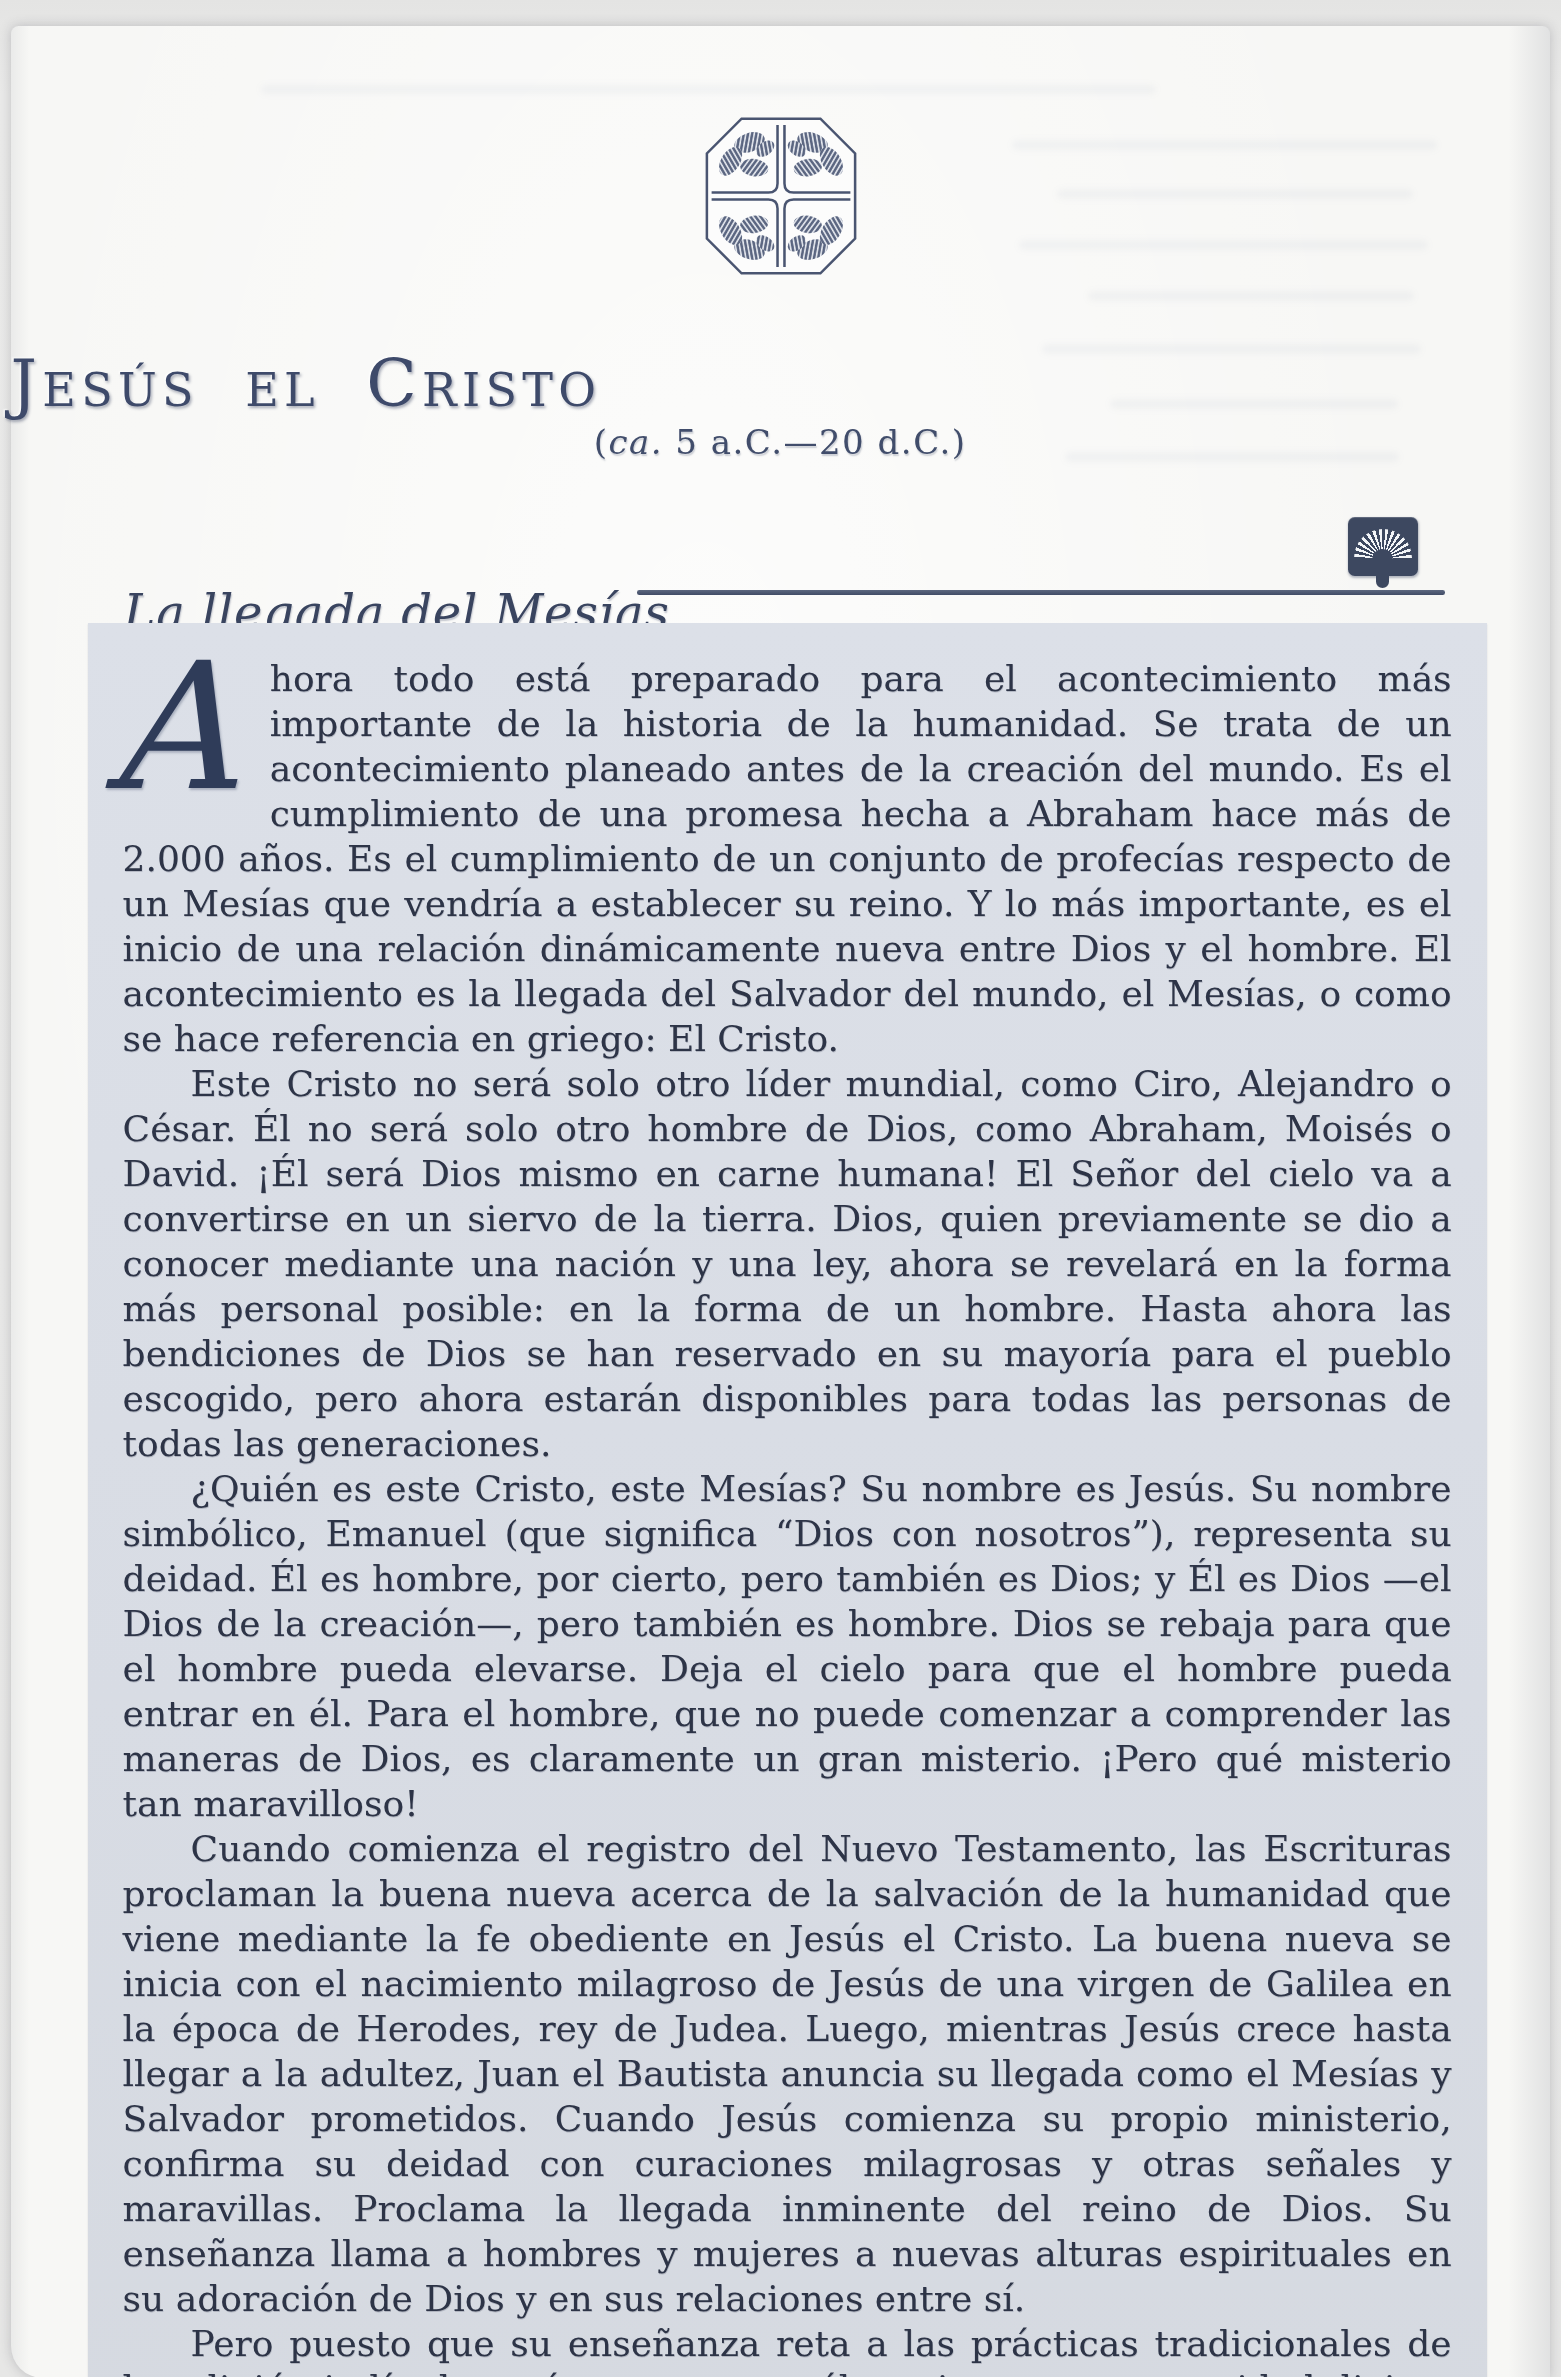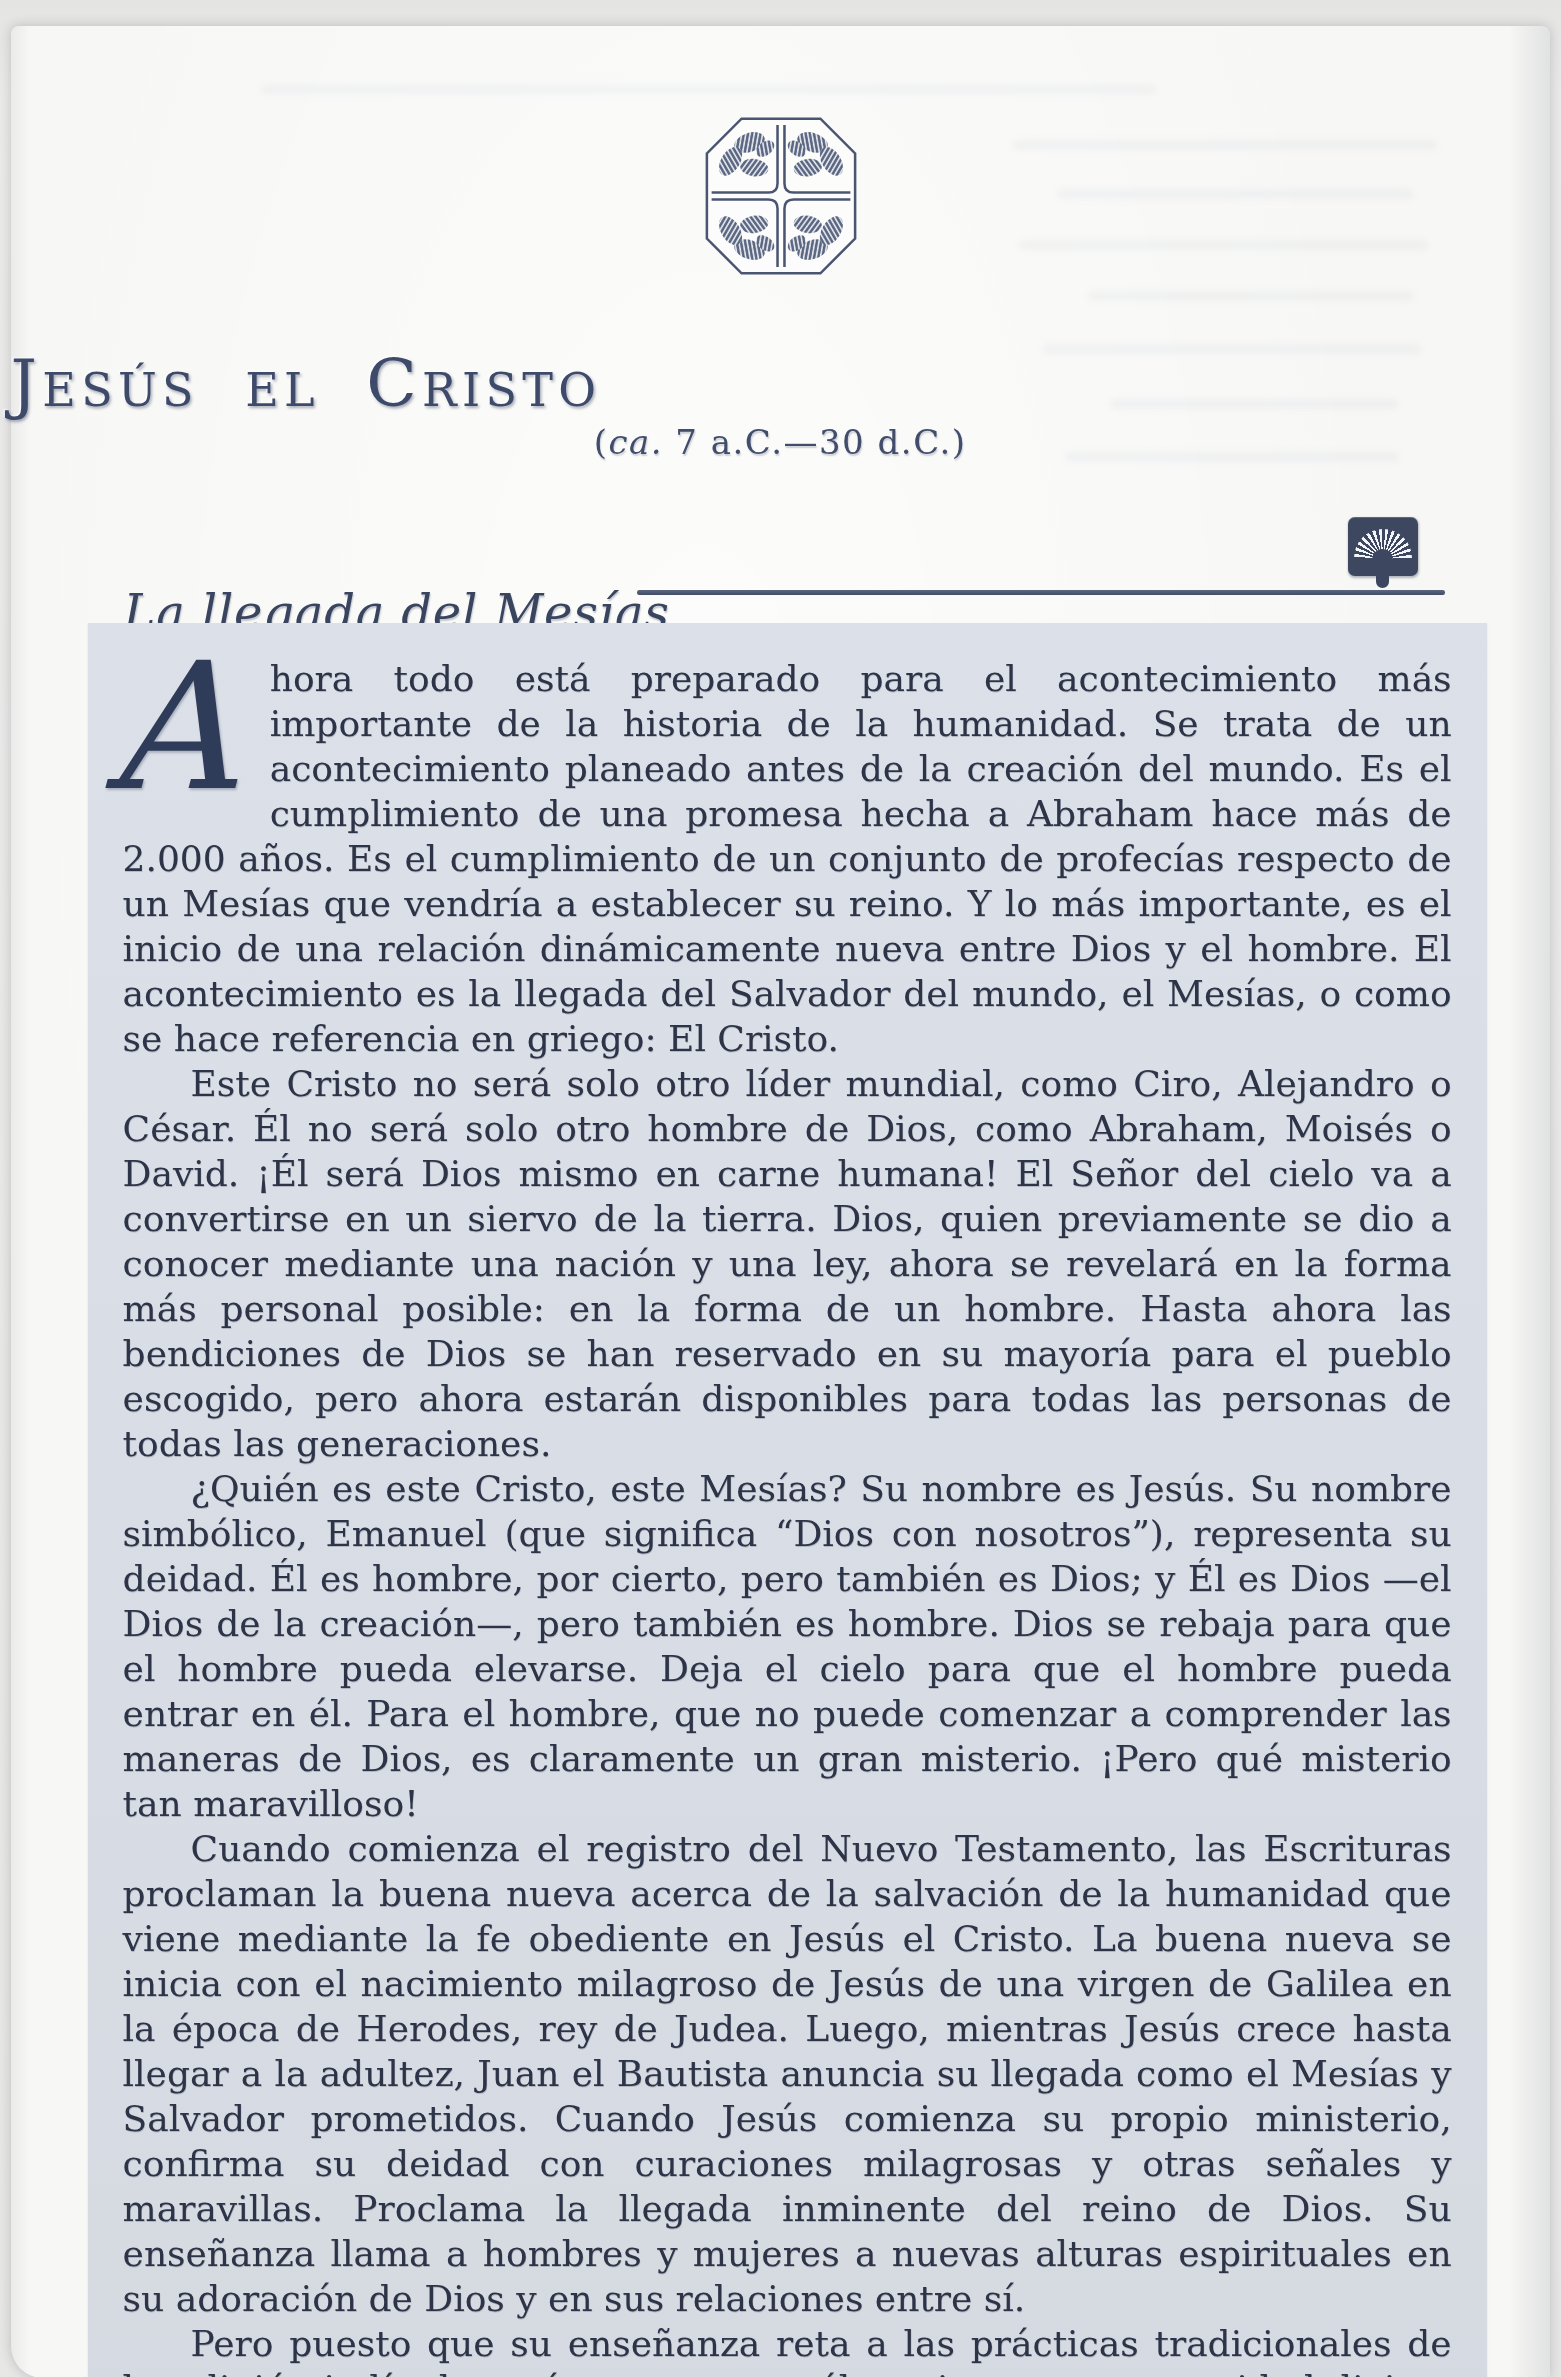--- a/index.html
+++ b/index.html
@@ -130,21 +130,21 @@
       <use href="#quad" transform="translate(0,104) scale(1,-1)"></use>
       <use href="#quad" transform="translate(100,104) scale(-1,-1)"></use>
       <path d="M47.8,7 V44 Q47.8,49.8 42,49.8 H6" fill="none" stroke="#4a5571" stroke-width="1.6"></path>
       <path d="M52.2,7 V44 Q52.2,49.8 58,49.8 H94" fill="none" stroke="#4a5571" stroke-width="1.6"></path>
       <path d="M47.8,97 V60 Q47.8,54.2 42,54.2 H6" fill="none" stroke="#4a5571" stroke-width="1.6"></path>
       <path d="M52.2,97 V60 Q52.2,54.2 58,54.2 H94" fill="none" stroke="#4a5571" stroke-width="1.6"></path>
     </svg>
   </div>
 
   <div class="title">Jesús el Cristo</div>
-  <div class="subtitle"><span>(</span><span class="ca">ca.</span><span> 7 a.C.—30 d.C.)</span></div>
+  <div class="subtitle"><span>(</span><span class="ca">ca.</span><span> 5 a.C.—20 d.C.)</span></div>
 
   <div class="section-heading">La llegada del Mesías</div>
   <div class="heading-rule"></div>
   <div class="corner-logo">
     <div class="logo-plate"></div>
     <div class="logo-fan"></div>
     <div class="logo-hub"></div>
     <div class="logo-tongue"></div>
   </div>
 

